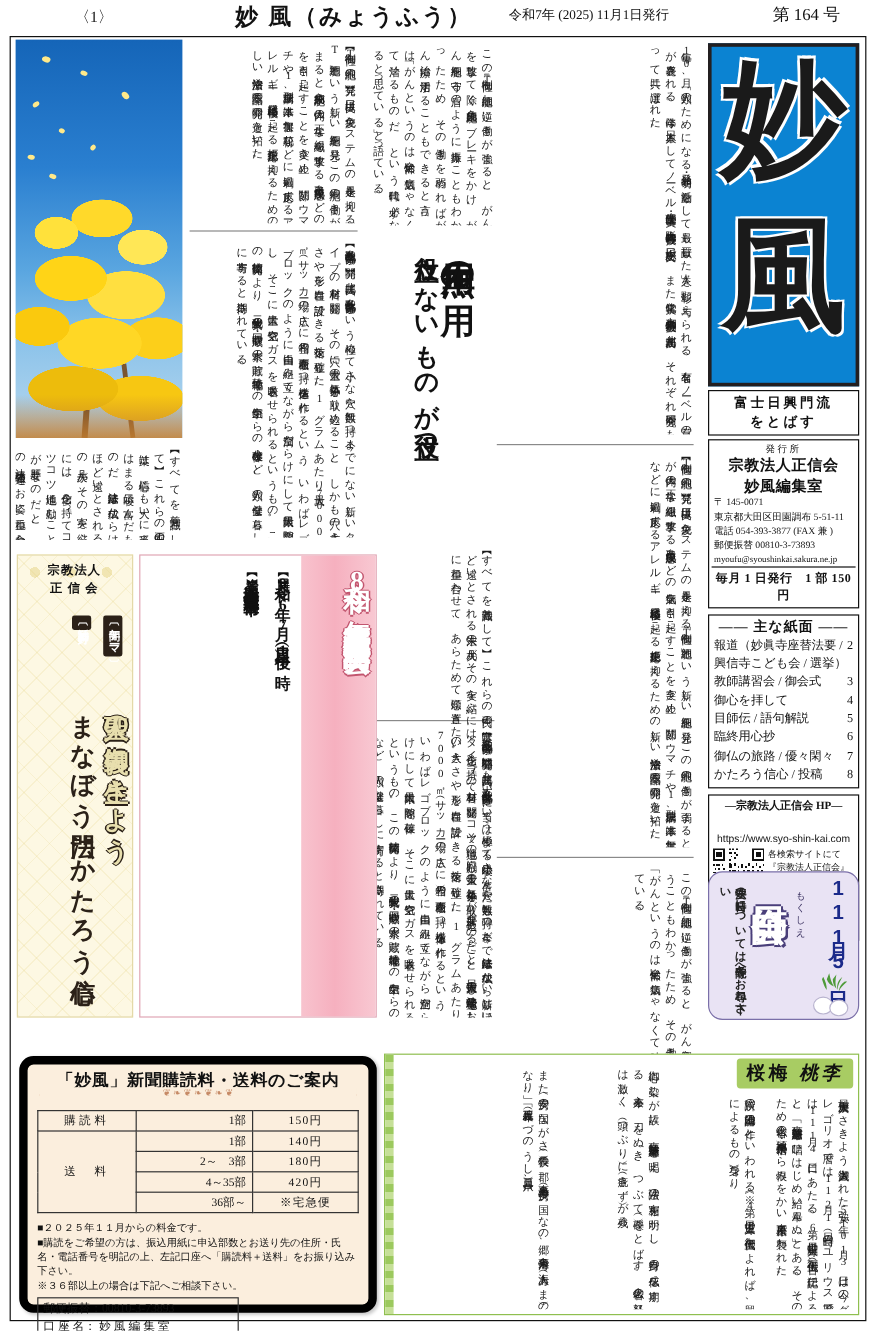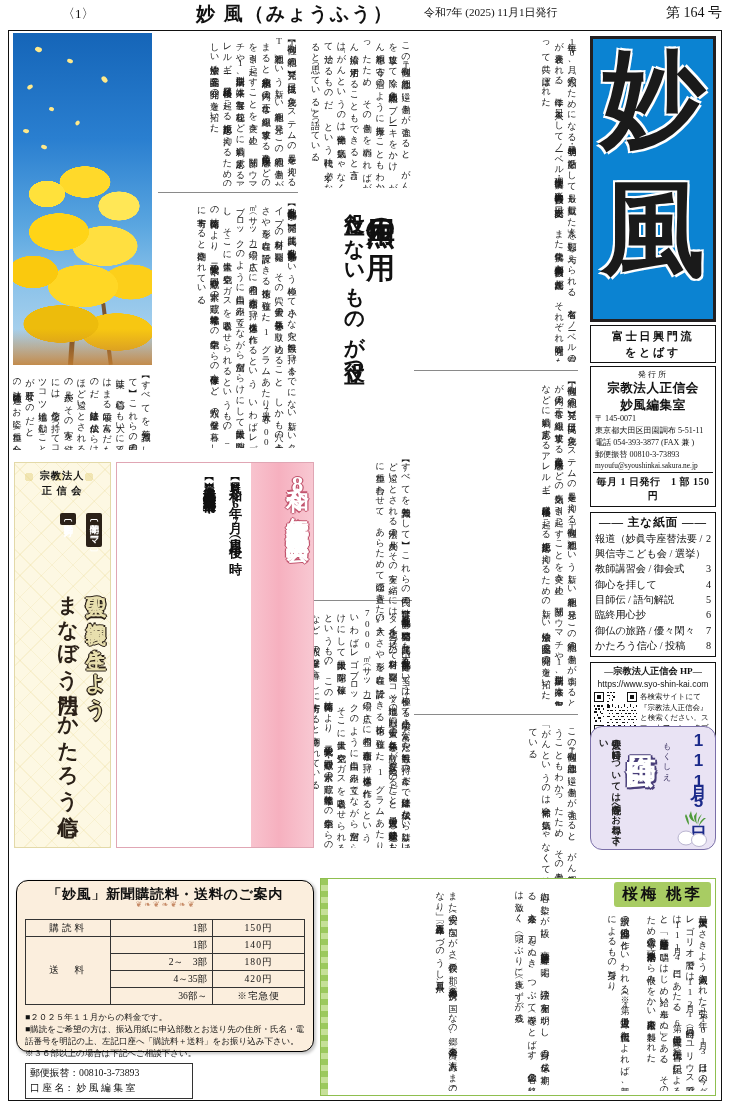--- a/index.html
+++ b/index.html
@@ -8,21 +8,21 @@
     font-family:"Liberation Serif","DejaVu Serif",serif;
     color:#111;
   }
   .page{position:absolute;inset:0;}
 
   
   #topbar{position:absolute;left:0;top:0;width:730px;height:30px;}
   #topbar .pg{position:absolute;left:62px;top:5px;font-size:13px;}
   #topbar .ttl{position:absolute;left:196px;top:1px;font-size:19px;letter-spacing:2px;font-weight:700;}
   #topbar .date{position:absolute;left:424px;top:5px;font-size:11px;}
-  #topbar .iss{position:absolute;left:666px;top:4px;font-size:14px;}
+  #topbar .iss{position:absolute;left:644px;top:4px;font-size:14px;}
 
   .frame{position:absolute;left:8px;top:30px;width:714px;height:1071px;border:1.6px solid #111;box-sizing:border-box;}
 
   
   .col{position:absolute;writing-mode:vertical-rl;text-orientation:upright;
        font-size:9.1px;line-height:1.42;letter-spacing:.5px;text-align:justify;
        overflow:hidden;color:#1a1a1a;}
   .rule{position:absolute;background:#8a8a8a;}
 
   
@@ -71,21 +71,21 @@
   #pubbox .price{font-size:10px;font-weight:700;border-top:1px solid #111;margin-top:2px;padding-top:2px;letter-spacing:.5px;}
 
   #toc{width:126px;margin-top:5px;border:1.4px solid #111;box-sizing:border-box;padding:2px 4px 3px;}
   #toc .hd{text-align:center;font-size:11.5px;font-weight:700;letter-spacing:1px;}
   #toc ul{list-style:none;margin:1px 0 0;padding:0;}
   #toc li{display:flex;justify-content:space-between;font-size:10.2px;line-height:1.5;white-space:nowrap;}
   #toc li .n{padding-left:3px;}
 
   #hp{width:126px;margin-top:5px;border:1.4px solid #111;box-sizing:border-box;padding:2px 3px 3px;}
   #hp .hd{text-align:center;font-size:9.2px;font-weight:700;}
-  #hp .url{text-align:center;font-size:8.6px;font-family:"Liberation Sans",sans-serif;margin-top:1px;}
+  #hp .url{text-align:center;font-size:8.6px;font-family:"Liberation Sans",sans-serif;margin-top:16px;}
   #hp .row{display:flex;gap:3px;margin-top:3px;}
   #hp .qr{width:43px;height:43px;flex:0 0 43px;}
   #hp .note{font-size:7.5px;line-height:1.38;}
 
   
   #moku{position:absolute;left:590px;top:726px;width:126px;height:124px;
     background:#e9e3f4;border:1.6px solid #7a6fa8;border-radius:12px;box-sizing:border-box;overflow:hidden;}
   #moku .date{position:absolute;right:5px;top:4px;writing-mode:vertical-rl;text-orientation:upright;
     font-size:17px;font-weight:700;color:#1b2a8a;letter-spacing:1px;font-family:"Liberation Sans",sans-serif;}
   #moku .big{position:absolute;left:34px;top:5px;writing-mode:vertical-rl;text-orientation:upright;
@@ -127,22 +127,22 @@
   #conv .t{position:absolute;right:4px;top:6px;writing-mode:vertical-rl;text-orientation:upright;
     font-size:23px;font-weight:700;color:#fff;letter-spacing:1.5px;line-height:1.08;
     text-shadow:-1.2px 0 #c2566f,1.2px 0 #c2566f,0 -1.2px #c2566f,0 1.2px #c2566f;}
   #conv .line{position:absolute;writing-mode:vertical-rl;text-orientation:upright;font-size:13.2px;
     font-weight:700;line-height:1.25;letter-spacing:1px;}
   #conv .d{right:70px;top:10px;height:330px;}
   #conv .v2{right:96px;top:10px;height:352px;}
   #conv .br{font-size:10px;}
 
   
-  #subs{position:absolute;left:16px;top:880px;width:298px;height:172px;
-    background:#fbeedd;border-radius:12px;border:1px solid #000000;box-sizing:border-box;
+  #subs{position:absolute;left:16px;top:880px;width:298px;height:214px;
+    background:#fbeedd;border-radius:12px;border:7px solid #000000;box-sizing:border-box;
     box-shadow:1.5px 1.5px 3px rgba(0,0,0,.22);}
   #subs .hd{text-align:center;font-size:14.2px;font-weight:700;padding-top:4px;letter-spacing:.5px;}
   #subs .orn{height:9px;margin:2px 10px 0;border-top:1px solid #d8a88a;position:relative;}
   #subs .orn:after{content:"❦ ❧ ❦ ❧ ❦ ❧ ❦";position:absolute;left:0;right:0;top:-7px;text-align:center;
     font-size:8px;color:#c68a66;background:#fbeedd;}
   #subs .body{display:flex;gap:6px;padding:3px 8px 0;flex-direction:column;}
   table.price{border-collapse:collapse;font-size:9.6px;}
   table.price td{border:1px solid #333;padding:1px 3px;height:14px;text-align:center;white-space:nowrap;}
   table.price td.lbl{width:46px;letter-spacing:3px;}
   table.price td.mid{width:54px;text-align:right;padding-right:5px;}
@@ -151,21 +151,21 @@
   #subs .acct{margin:4px 8px 13px;border:1px solid #333;font-size:9.8px;line-height:1.5;padding:2px 4px;width:168px;box-sizing:border-box;}
   #subs .contact{font-size:9.6px;line-height:1.5;padding:4px 0 0 10px;font-family:"Liberation Sans",sans-serif;}
 
   
   #ohbai{position:absolute;left:320px;top:878px;width:396px;height:218px;
     border:1.5px solid #8fbf4f;box-sizing:border-box;background:#fff;}
   #ohbai .stripe{position:absolute;left:0;top:0;width:7px;height:100%;
     background:repeating-linear-gradient(180deg,#9cc95e 0 6px,#c6e098 6px 12px);}
   #ohbai .hd{position:absolute;right:4px;top:3px;background:#a8cc63;border-radius:3px;padding:2px 8px;
     font-size:15.5px;font-weight:700;letter-spacing:3px;color:#111;}
-  #ohbai .hd .s{font-size:15.5px;}
+  #ohbai .hd .s{font-size:15.5px;font-style:italic;}
 </style>
 </head>
 <body>
 
 <div class="page">
 
   <div id="topbar">
     <span class="pg">〈1〉</span>
     <span class="ttl">妙 風（みょうふう）</span>
     <span class="date">令和7年 (2025) 11月1日発行</span>

